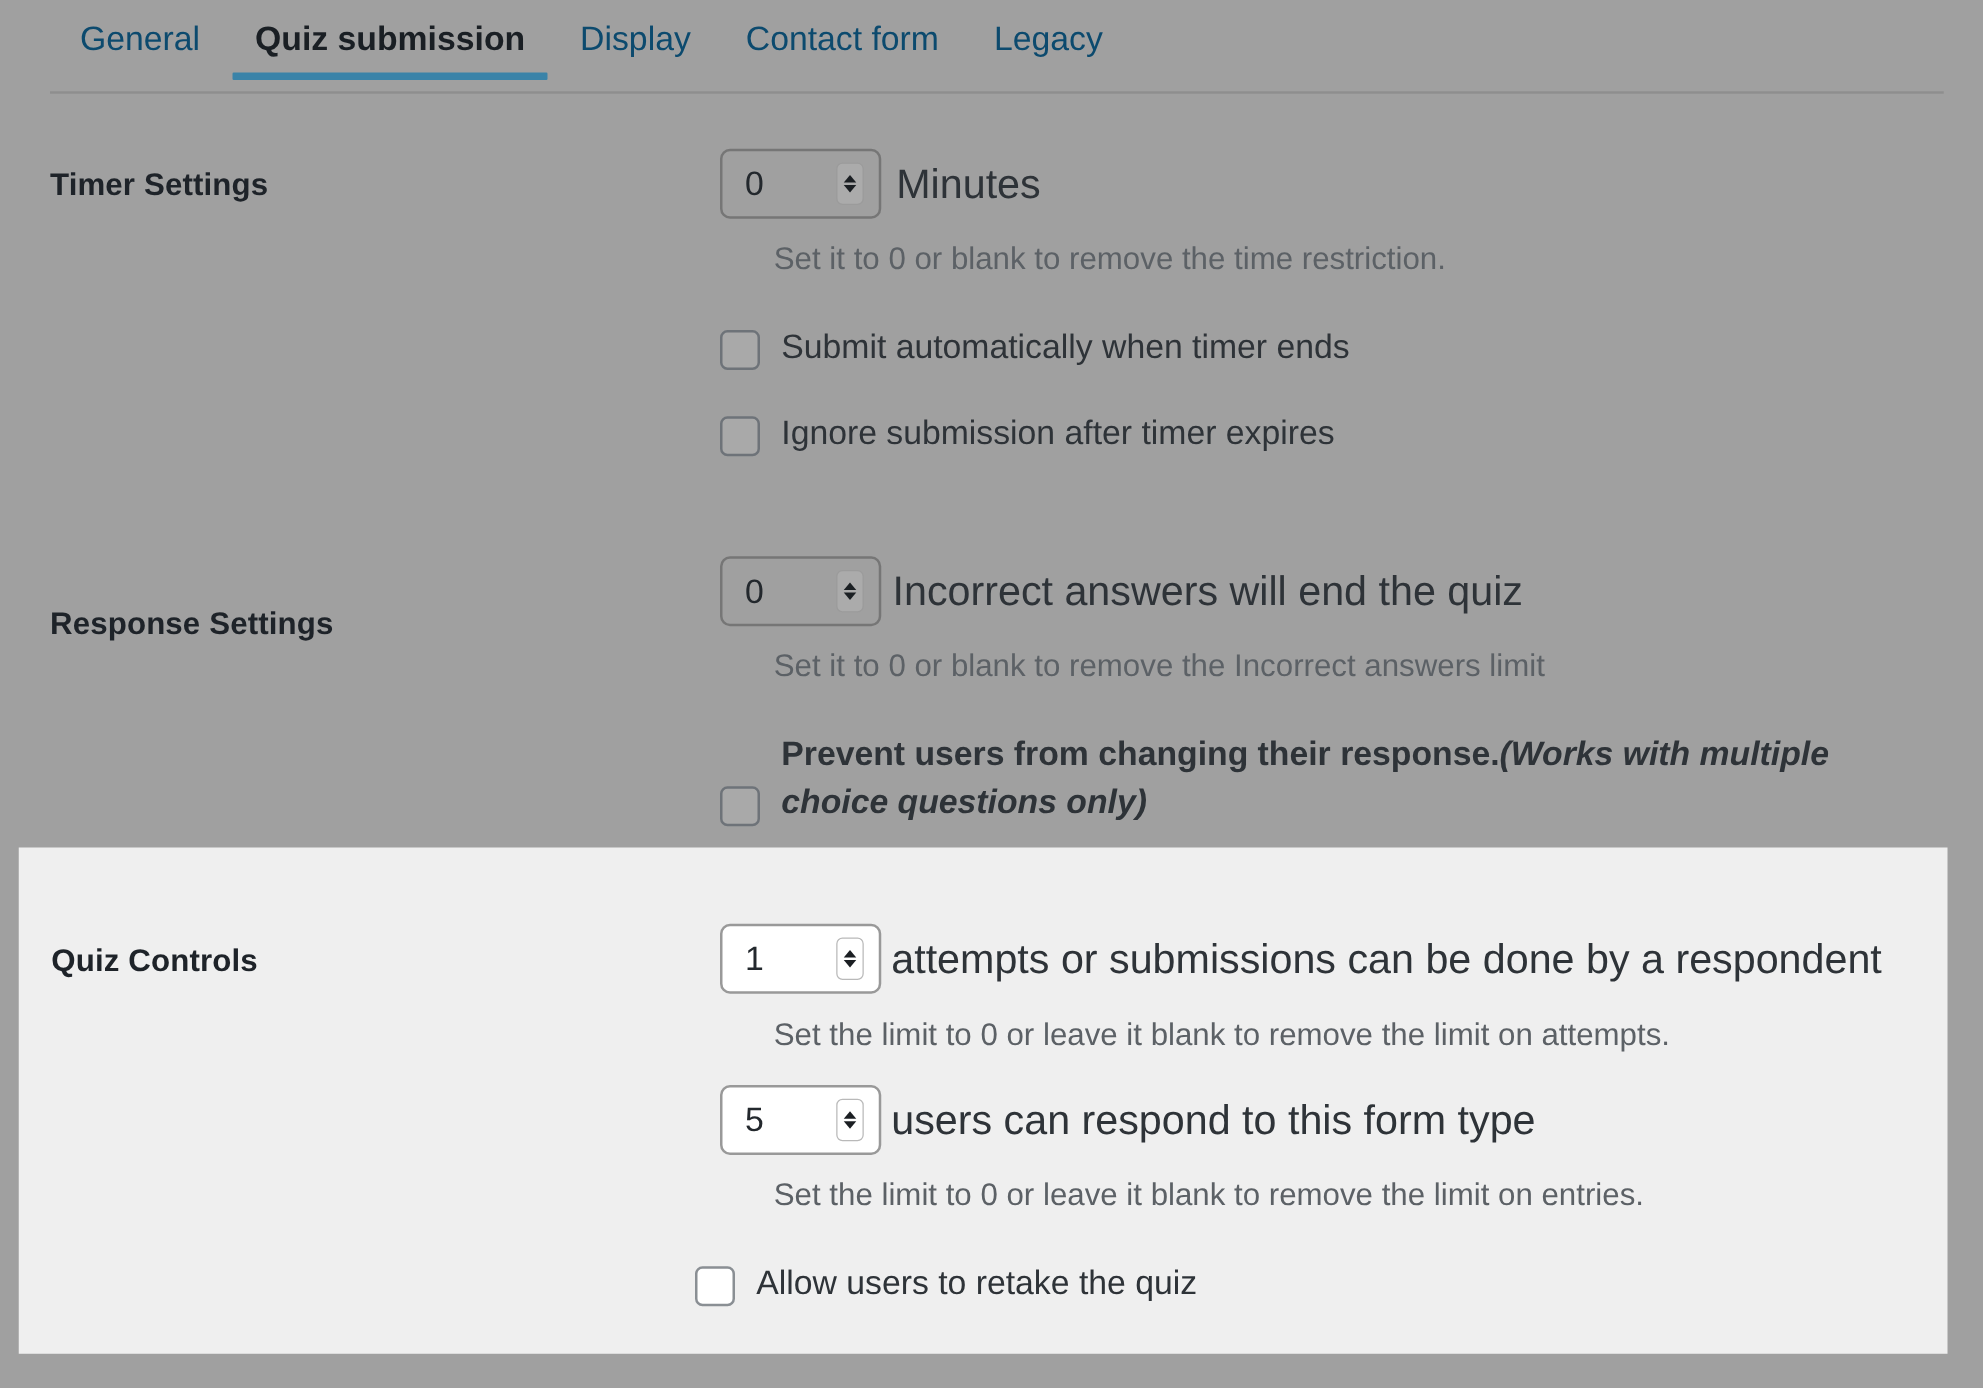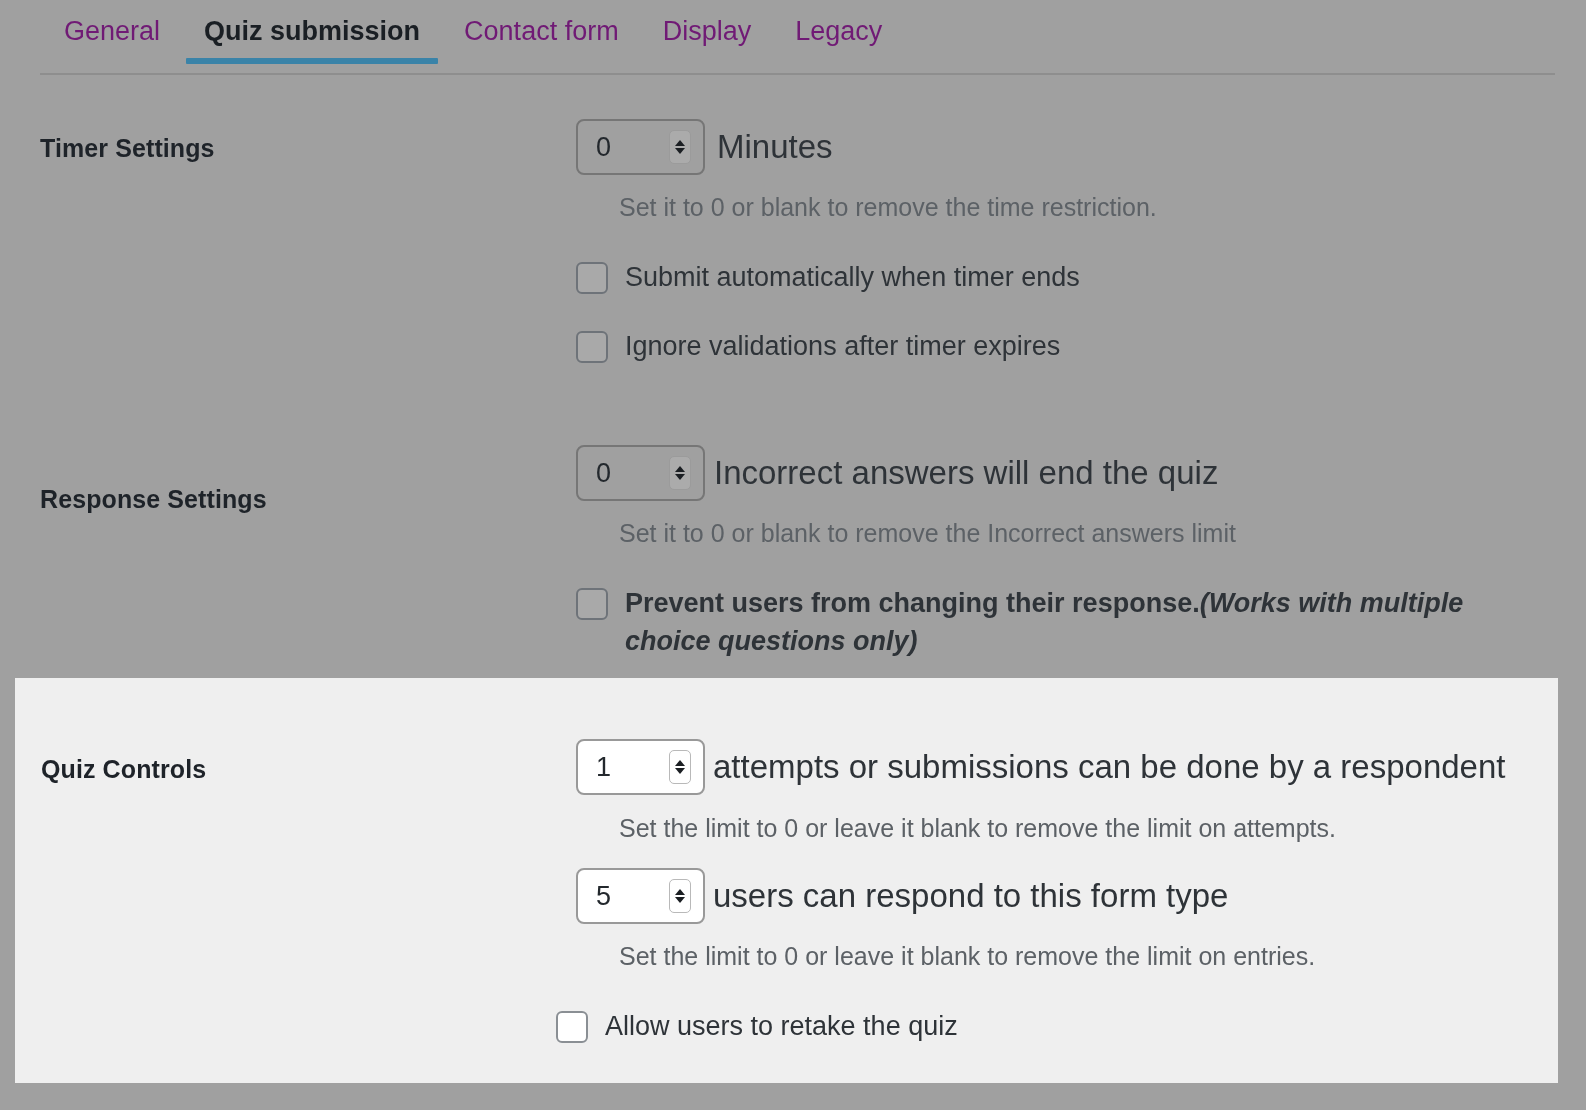--- a/index.html
+++ b/index.html
@@ -25,21 +25,21 @@
     height: 75px;
   }
   .tabs {
     display: flex;
     align-items: flex-start;
     padding-left: 40px;
     gap: 0;
   }
   .tab {
     font-size: 27px;
-    color: #701a75;
+    color: #0c4a6e;
     padding: 16px 22px 17px 22px;
     line-height: 1.15;
     white-space: nowrap;
     cursor: pointer;
     position: relative;
     font-weight: 400;
   }
   .tab:first-child { padding-left: 24px; }
   .tab.active {
     color: #1a1f24;
@@ -150,21 +150,21 @@
     font-size: 25px;
     color: #5c6166;
     white-space: nowrap;
     margin-left: 43px;
   }
 
   
   .cb-row {
     position: absolute;
     display: flex;
-    align-items: flex-start;
+    align-items: flex-end;
   }
   .cbox {
     width: 32px;
     height: 32px;
     border: 2px solid #6e7379;
     border-radius: 6px;
     background: rgba(255,255,255,0.10);
     flex: 0 0 auto;
     margin-top: 4px;
     cursor: pointer;
@@ -181,22 +181,22 @@
   }
   .cb-text .ital { font-style: italic; }
 </style>
 </head>
 <body>
 
 <div class="tabs-wrap">
   <div class="tabs">
     <div class="tab">General</div>
     <div class="tab active">Quiz submission</div>
+    <div class="tab">Display</div>
     <div class="tab">Contact form</div>
-    <div class="tab">Display</div>
     <div class="tab">Legacy</div>
   </div>
   <div class="tabs-divider"></div>
 </div>
 
 <div class="panel-highlight"></div>
 
 <div class="rows">
 
   <div class="row-label" style="left:40px; top:134px;">Timer Settings</div>
@@ -212,21 +212,21 @@
 
   <div class="help-text" style="left:576px; top:193px;">Set it to 0 or blank to remove the time restriction.</div>
 
   <div class="cb-row" style="left:576px; top:258px;">
     <span class="cbox"></span>
     <span class="cb-text">Submit automatically when timer ends</span>
   </div>
 
   <div class="cb-row" style="left:576px; top:327px;">
     <span class="cbox"></span>
-    <span class="cb-text">Ignore validations after timer expires</span>
+    <span class="cb-text">Ignore submission after timer expires</span>
   </div>
 
   <div class="row-label" style="left:40px; top:485px;">Response Settings</div>
 
   <div class="num-field" style="left:576px; top:445px;">
     <span class="val">0</span>
     <span class="spinner">
       <span class="chev up"></span>
       <span class="chev dn"></span>
     </span>

